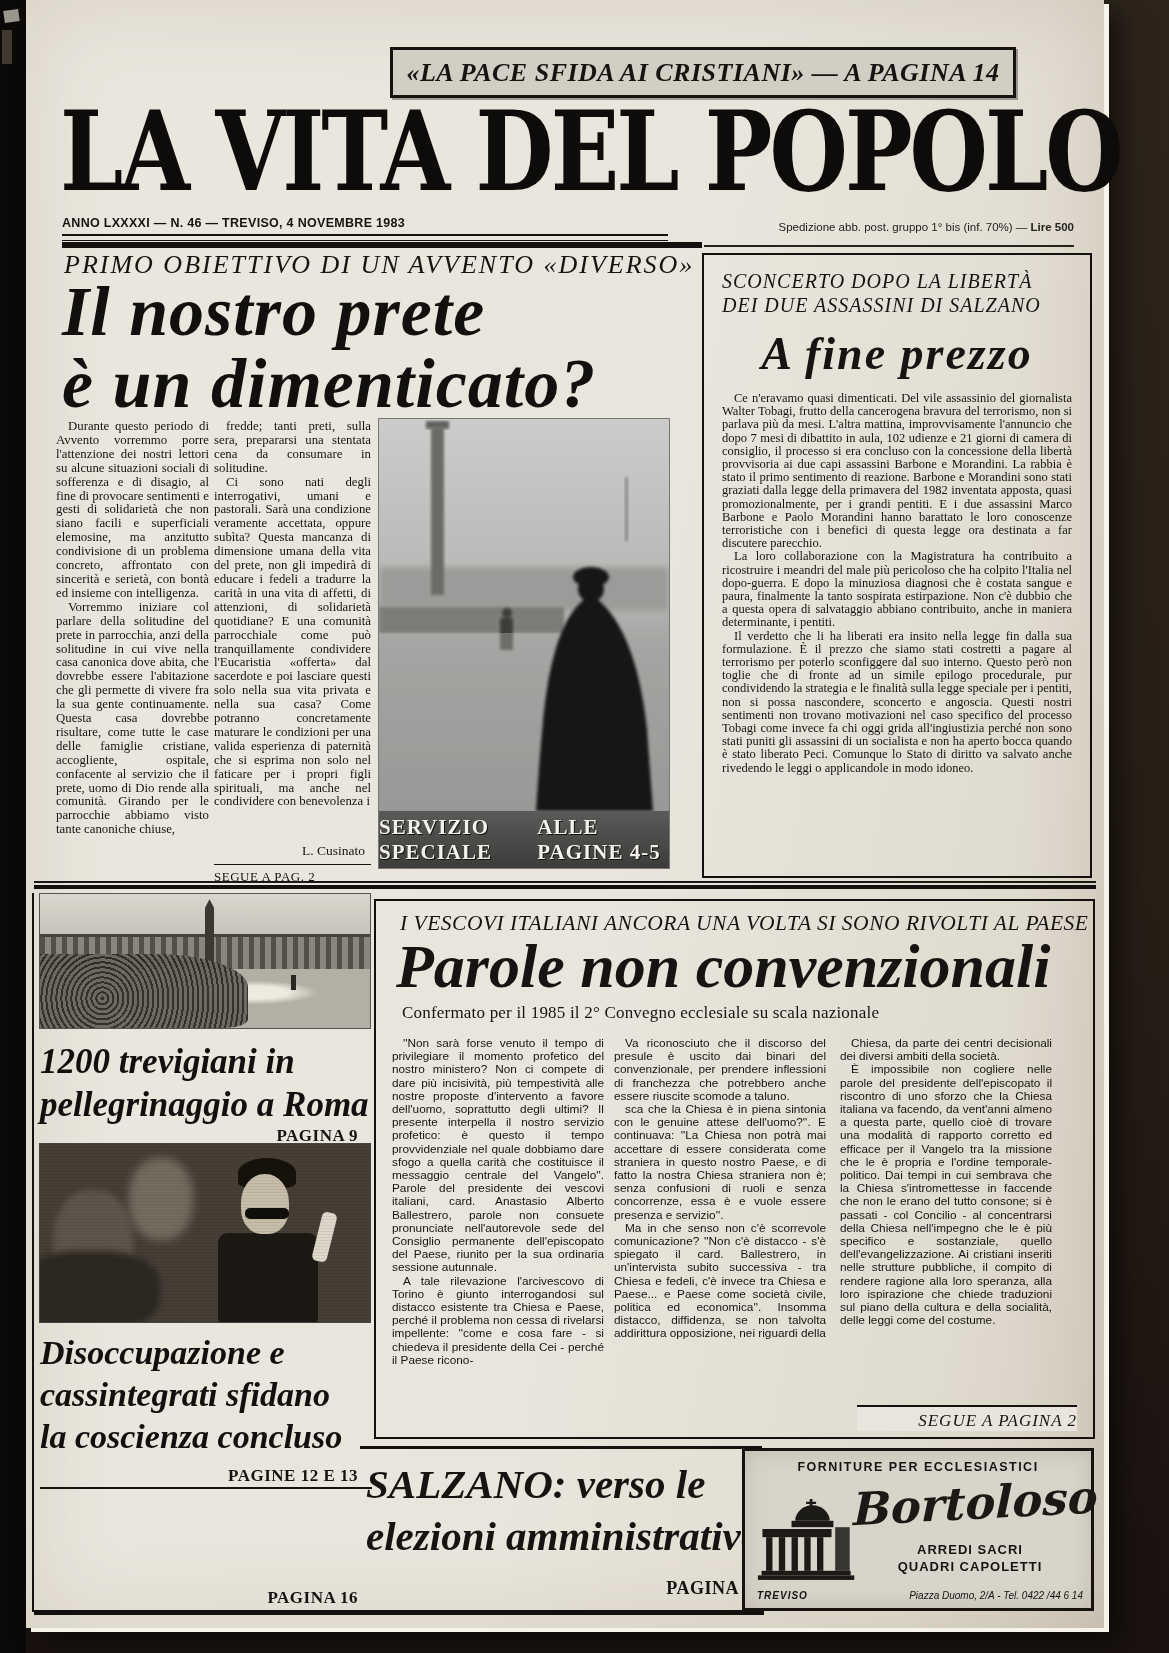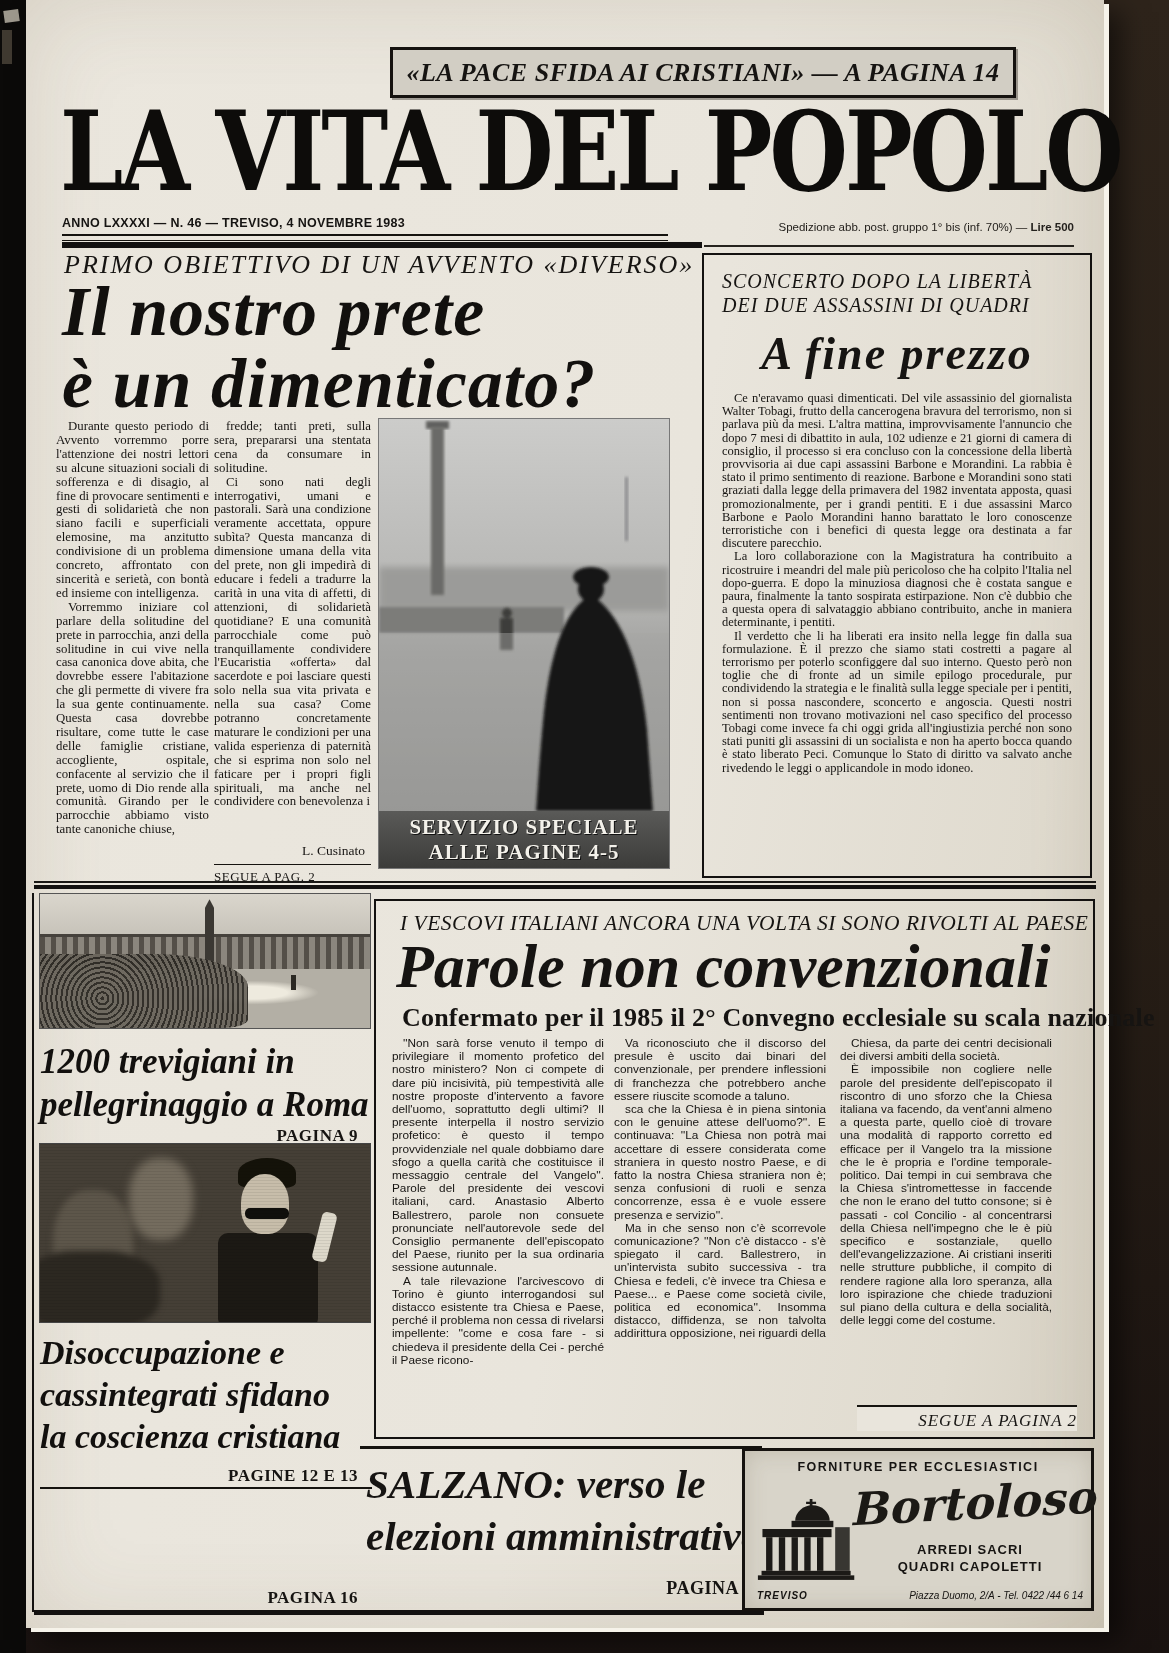--- a/index.html
+++ b/index.html
@@ -43,21 +43,21 @@
   .bodycol p{margin:0;text-indent:12px;}
   .col1{left:30px;top:420px;width:153px;height:459px;}
   .col2{left:188px;top:420px;width:157px;}
   .col2 .c2body{height:419px;overflow:hidden;}
   .signature{text-align:right;font-size:13.5px;padding:4px 6px 2px 0;}
   .segue1{border-top:1.5px solid #15130f;margin-top:3px;padding-top:4px;font-size:13px;letter-spacing:.5px;}
   
   .photo-main{left:353px;top:419px;width:290px;height:449px;background:#9c9c9a;box-shadow:0 0 0 1px #777;}
   .photo-main svg{display:block;}
   .caption-band{position:absolute;left:0;bottom:0;width:100%;height:57px;
-                background:linear-gradient(#5a5a58,#3c3c3a);display:flex;flex-direction:column;
+                background:linear-gradient(#5a5a58,#3c3c3a);display:flex;flex-direction:row;
                 align-items:center;justify-content:center;color:#f3f1ea;
                 font-weight:bold;font-size:21px;line-height:25px;letter-spacing:1px;text-shadow:1px 1px 0 #111;}
   
   .tobagi{left:676px;top:253px;width:390px;height:625px;border:2.5px solid #131110;box-sizing:border-box;padding:14px 18px 10px;}
   .tobagi .kick{font-style:italic;font-size:20px;line-height:24px;letter-spacing:1px;margin:0;}
   .tobagi h3{margin:10px 0 12px;text-align:center;font-style:italic;font-weight:bold;font-size:46px;letter-spacing:2px;}
   .tobagi .tbody{font-size:12.5px;line-height:13.2px;text-align:justify;height:489px;overflow:hidden;}
   .tobagi .tbody p{margin:0;text-indent:12px;}
   
   .divider-thin{left:8px;top:881px;width:1062px;height:1.5px;background:#1a1815;}
@@ -94,21 +94,21 @@
   .cr-hair{position:absolute;left:60%;top:8%;width:58px;height:30px;background:#141209;border-radius:50% 50% 20% 20%;}
   .cr-face{position:absolute;left:61%;top:17%;width:48px;height:60px;background:#c7bdaa;border-radius:48% 48% 42% 42%;}
   .cr-glasses{position:absolute;left:62%;top:36%;width:44px;height:11px;background:#100f0c;border-radius:5px;}
   .cr-body{position:absolute;left:54%;top:50%;width:100px;height:95px;background:#1c1914;border-radius:10px;}
   .cr-bottle{position:absolute;left:84%;top:38%;width:15px;height:50px;background:#ddd8ca;transform:rotate(14deg);border-radius:5px;}
   .grain{position:absolute;inset:0;background:repeating-linear-gradient(0deg,rgba(0,0,0,.07) 0 1px,transparent 1px 3px);}
   
   .vescovi{left:348px;top:899px;width:721px;height:540px;border:2.5px solid #131110;box-sizing:border-box;}
   .vescovi .kick{position:absolute;left:24px;top:10px;font-style:italic;font-size:21.5px;letter-spacing:.5px;white-space:nowrap;}
   .vescovi h3{position:absolute;left:20px;top:30px;margin:0;font-weight:bold;font-style:italic;font-size:62px;letter-spacing:0px;white-space:nowrap;}
-  .vescovi .sub{position:absolute;left:26px;top:102px;font-weight:bold;font-size:26px;letter-spacing:.2px;white-space:nowrap;}
+  .vescovi .sub{position:absolute;left:26px;top:102px;font-weight:normal;font-size:17px;letter-spacing:.2px;white-space:nowrap;}
   .vcol{position:absolute;top:136px;width:212px;height:377px;overflow:hidden;
         font-family:"Liberation Sans","DejaVu Sans",sans-serif;font-size:11.8px;line-height:13.2px;text-align:justify;}
   .vcol p{margin:0;text-indent:11px;}
   .vc1{left:16px;} .vc2{left:238px;} .vc3{left:464px;}
   .segue2{position:absolute;right:16px;bottom:6px;width:220px;background:#e9e5dc;
           border-top:2px solid #15130f;padding-top:4px;text-align:right;
           font-style:italic;font-size:17px;letter-spacing:1px;}
   
   .srule{left:334px;top:1446px;width:402px;height:2.5px;background:#15130f;}
   .salzano-h{left:340px;top:1458px;width:400px;margin:0;font-weight:bold;font-style:italic;font-size:41px;line-height:52px;}
@@ -210,21 +210,21 @@
       </svg>
       <div class="caption-band">
         <span>SERVIZIO SPECIALE</span>
         <span>ALLE PAGINE 4-5</span>
       </div>
     </div>
 
     <div class="abs tobagi">
       <p class="kick">
         <span>SCONCERTO DOPO LA LIBERTÀ</span><br>
-        <span>DEI DUE ASSASSINI DI QUADRI</span>
+        <span>DEI DUE ASSASSINI DI SALZANO</span>
       </p>
       <h3>A fine prezzo</h3>
       <div class="tbody">
         <p>Ce n'eravamo quasi dimenticati. Del vile assassinio del giornalista Walter Tobagi, frutto della cancerogena bravura del terrorismo, non si parlava più da mesi. L'altra mattina, improvvisamente l'annuncio che dopo 7 mesi di dibattito in aula, 102 udienze e 21 giorni di camera di consiglio, il processo si era concluso con la concessione della libertà provvisoria ai due capi assassini Barbone e Morandini. La rabbia è stato il primo sentimento di reazione. Barbone e Morandini sono stati graziati dalla legge della primavera del 1982 inventata apposta, quasi promozionalmente, per i grandi pentiti. E i due assassini Marco Barbone e Paolo Morandini hanno barattato le loro conoscenze terroristiche con i benefici di questa legge ora destinata a far discutere parecchio.</p>
         <p>La loro collaborazione con la Magistratura ha contribuito a ricostruire i meandri del male più pericoloso che ha colpito l'Italia nel dopo-guerra. E dopo la minuziosa diagnosi che è costata sangue e paura, finalmente la tanto sospirata estirpazione. Non c'è dubbio che a questa opera di salvataggio abbiano contribuito, anche in maniera determinante, i pentiti.</p>
         <p>Il verdetto che li ha liberati era insito nella legge fin dalla sua formulazione. È il prezzo che siamo stati costretti a pagare al terrorismo per poterlo sconfiggere dal suo interno. Questo però non toglie che di fronte ad un simile epilogo procedurale, pur condividendo la strategia e le finalità sulla legge speciale per i pentiti, non si possa nascondere, sconcerto e angoscia. Questi nostri sentimenti non trovano motivazioni nel caso specifico del processo Tobagi come invece fa chi oggi grida all'ingiustizia perché non sono stati puniti gli assassini di un socialista e non ha aperto bocca quando è stato liberato Peci. Comunque lo Stato di diritto va salvato anche rivedendo le leggi o applicandole in modo idoneo.</p>
       </div>
     </div>
 
     <div class="abs divider-thin"></div>
@@ -252,21 +252,21 @@
       <div class="cr-body"></div>
       <div class="cr-hair"></div>
       <div class="cr-face"></div>
       <div class="cr-glasses"></div>
       <div class="cr-bottle"></div>
       <div class="grain"></div>
     </div>
     <h2 class="abs feat-h f2">
       <span>Disoccupazione e</span>
       <span>cassintegrati sfidano</span>
-      <span>la coscienza cristiana</span>
+      <span>la coscienza concluso</span>
     </h2>
     <div class="abs pageref p1213">PAGINE 12 E 13</div>
     <div class="abs lrule"></div>
     <div class="abs pageref p16">PAGINA 16</div>
 
     <div class="abs vescovi">
       <div class="kick">I VESCOVI ITALIANI ANCORA UNA VOLTA SI SONO RIVOLTI AL PAESE</div>
       <h3>Parole non convenzionali</h3>
       <div class="sub">Confermato per il 1985 il 2° Convegno ecclesiale su scala nazionale</div>
       <div class="vcol vc1">

